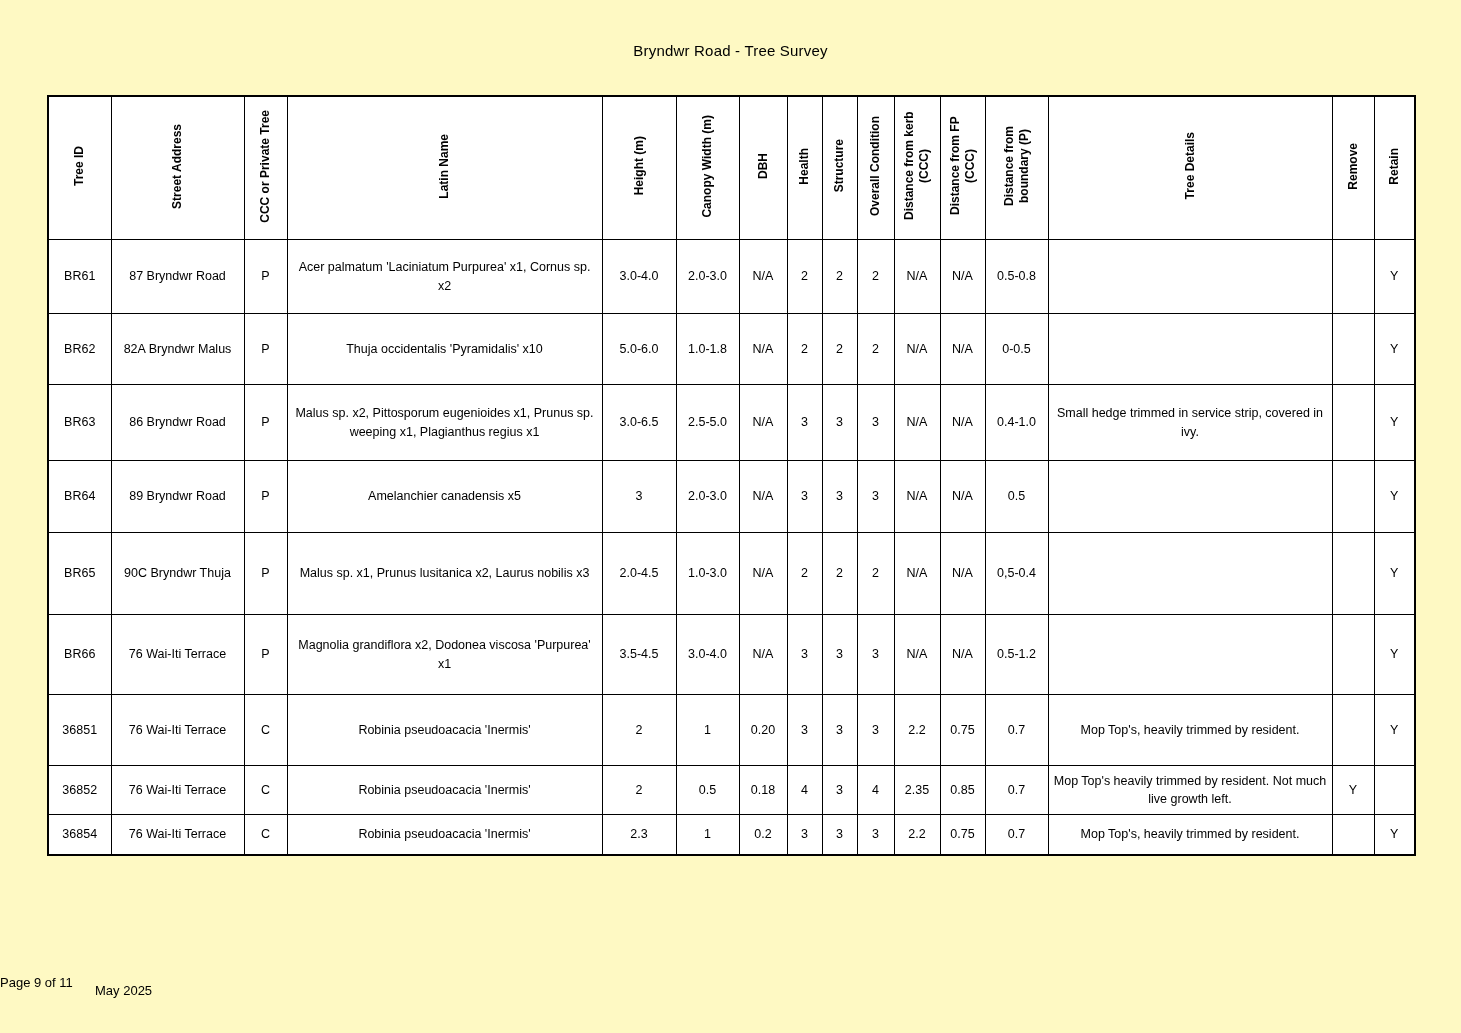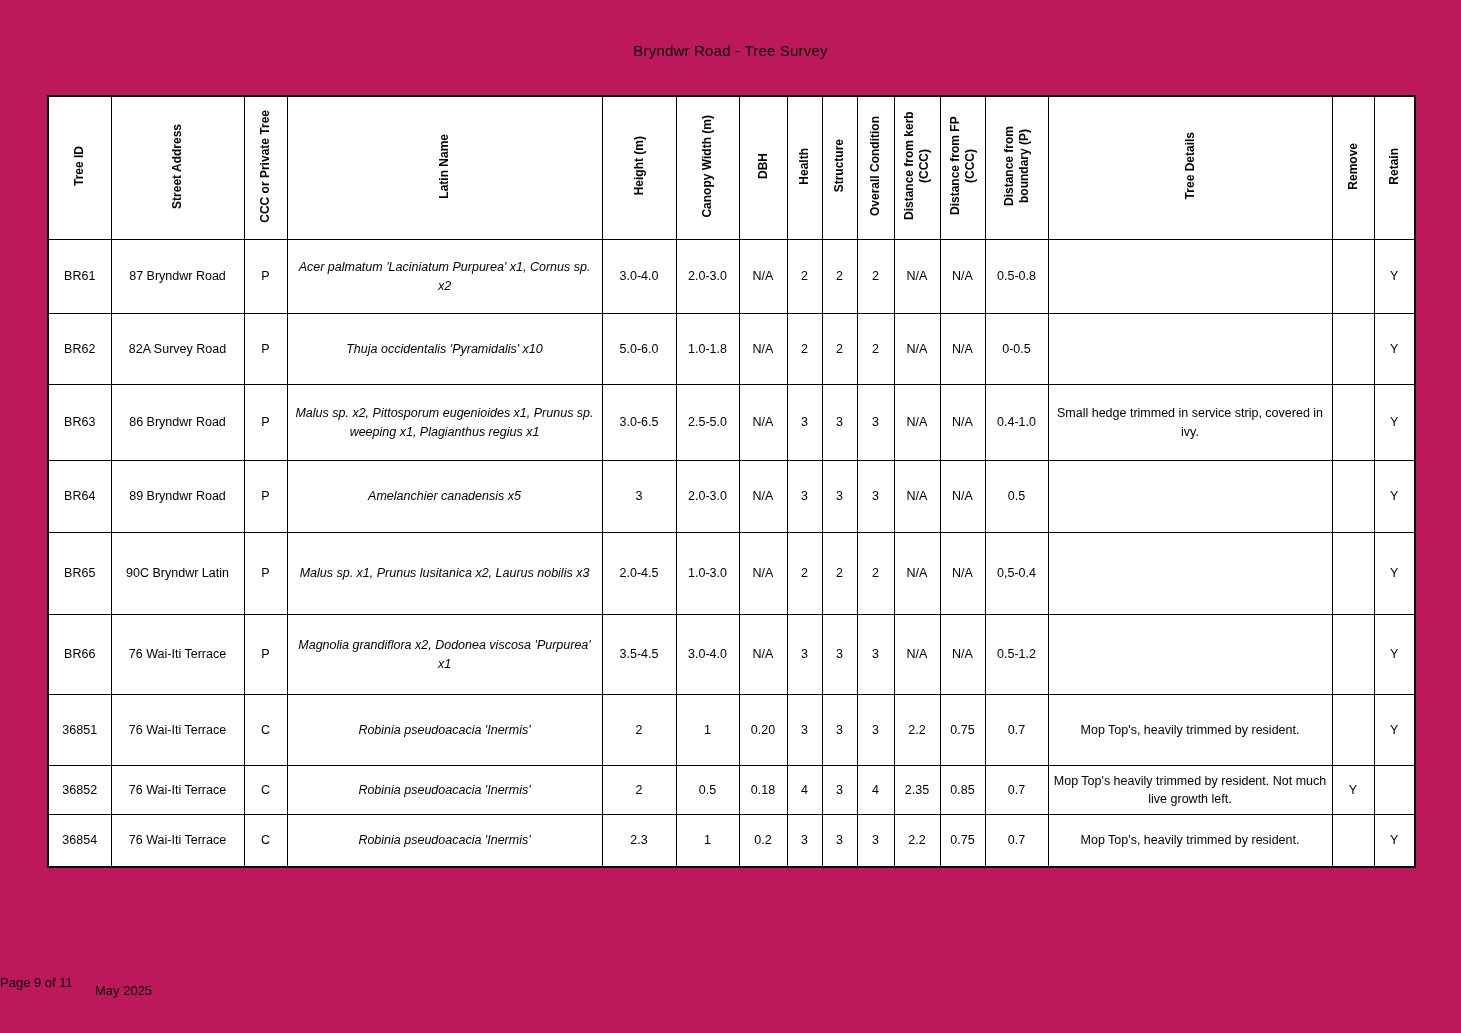--- a/index.html
+++ b/index.html
@@ -3,21 +3,21 @@
 <meta charset="utf-8">
 <style>
   * { box-sizing: border-box; margin: 0; padding: 0; }
   html, body {
     width: 1461px; height: 1033px;
     background: #ffffff;
     font-family: "Liberation Sans", sans-serif;
     color: #000000;
     overflow: hidden;
   }
-  .page { position: relative; width: 1461px; height: 1033px; background:#be185d; }
+  .page { position: relative; width: 1461px; height: 1033px; background:#fef9c3; }
 
   .doc-title {
     position: absolute;
     top: 42px; left: 0; width: 100%;
     text-align: center;
     font-size: 15px;
     letter-spacing: 0.2px;
   }
 
   table.survey {
@@ -47,21 +47,21 @@
     max-height: 136px;
     font-size: 12px;
     line-height: 1.25;
     white-space: normal;
   }
   .survey td {
     font-size: 12.5px;
     line-height: 1.45;
     padding: 2px 5px;
   }
-  .survey td.italic { font-style: italic; }
+  .survey td.italic { }
 
   .footer {
     position: absolute;
     top: 975px; left: 0; width: 100%;
     font-size: 13px;
   }
   .footer .footer-date { position: absolute; left: 95px; top: 8px; }
   .footer .footer-page { position: absolute; left: 0; width: 100%; text-align: left; top: 0; }
 </style>
 </head>
@@ -124,21 +124,21 @@
           <td>2</td>
           <td>N/A</td>
           <td>N/A</td>
           <td>0.5-0.8</td>
           <td></td>
           <td></td>
           <td>Y</td>
         </tr>
         <tr style="height: 71px;">
           <td>BR62</td>
-          <td>82A Survey Road</td>
+          <td>82A Bryndwr Malus</td>
           <td>P</td>
           <td class="italic">Thuja occidentalis 'Pyramidalis' x10</td>
           <td>5.0-6.0</td>
           <td>1.0-1.8</td>
           <td>N/A</td>
           <td>2</td>
           <td>2</td>
           <td>2</td>
           <td>N/A</td>
           <td>N/A</td>
@@ -178,21 +178,21 @@
           <td>3</td>
           <td>N/A</td>
           <td>N/A</td>
           <td>0.5</td>
           <td></td>
           <td></td>
           <td>Y</td>
         </tr>
         <tr style="height: 82px;">
           <td>BR65</td>
-          <td>90C Bryndwr Latin</td>
+          <td>90C Bryndwr Thuja</td>
           <td>P</td>
           <td class="italic">Malus sp. x1, Prunus lusitanica x2, Laurus nobilis x3</td>
           <td>2.0-4.5</td>
           <td>1.0-3.0</td>
           <td>N/A</td>
           <td>2</td>
           <td>2</td>
           <td>2</td>
           <td>N/A</td>
           <td>N/A</td>
@@ -248,21 +248,21 @@
           <td>4</td>
           <td>3</td>
           <td>4</td>
           <td>2.35</td>
           <td>0.85</td>
           <td>0.7</td>
           <td>Mop Top's heavily trimmed by resident. Not much live growth left.</td>
           <td>Y</td>
           <td></td>
         </tr>
-        <tr style="height: 52px;">
+        <tr style="height: 40px;">
           <td>36854</td>
           <td>76 Wai-Iti Terrace</td>
           <td>C</td>
           <td class="italic">Robinia pseudoacacia 'Inermis'</td>
           <td>2.3</td>
           <td>1</td>
           <td>0.2</td>
           <td>3</td>
           <td>3</td>
           <td>3</td>

